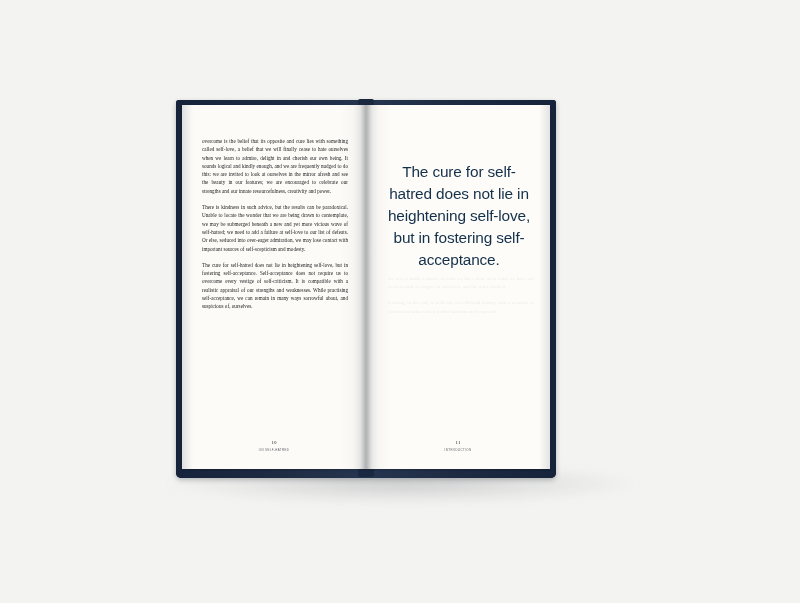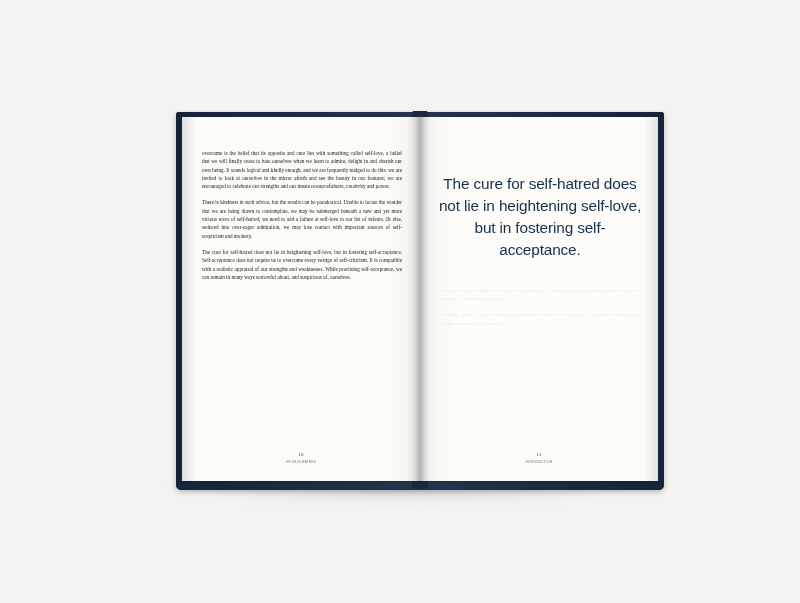--- a/index.html
+++ b/index.html
@@ -29,22 +29,22 @@
     width: 470px;
     height: 34px;
     background: radial-gradient(ellipse at 50% 40%, rgba(120,122,128,0.30) 0%, rgba(150,152,158,0.14) 45%, rgba(200,200,204,0.0) 72%);
     filter: blur(4px);
   }
 
   
   .book {
     position: absolute;
     left: 176px;
-    top: 112px;
-    width: 488px;
+    top: 100px;
+    width: 380px;
     height: 378px;
   }
 
   
   .cover {
     position: absolute;
     inset: 0;
     background: #1d2b3f;
     border-radius: 3px 3px 5px 5px;
     box-shadow: 0 2px 5px rgba(40,45,55,0.30);

